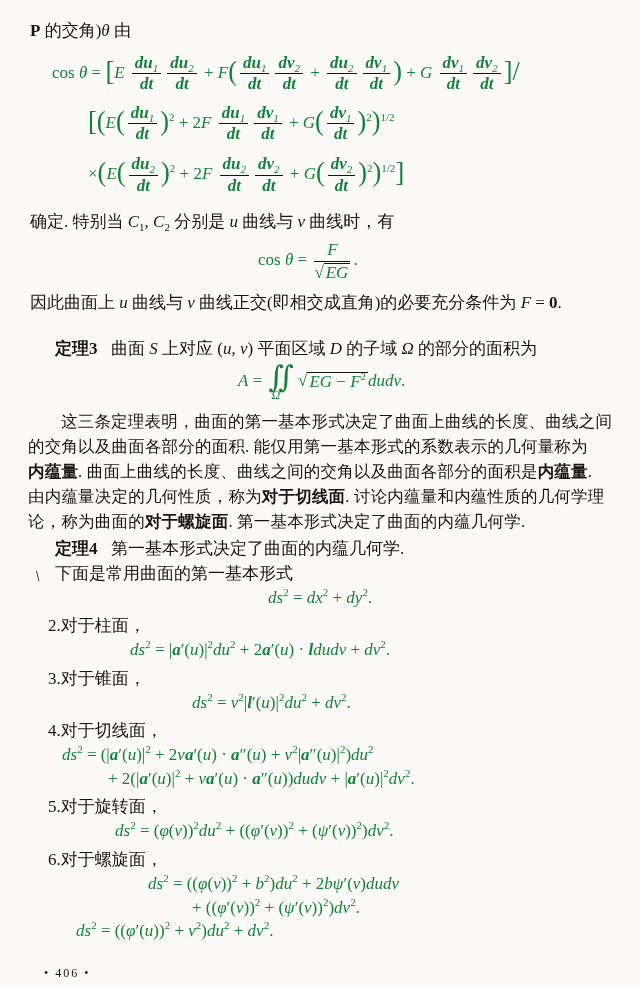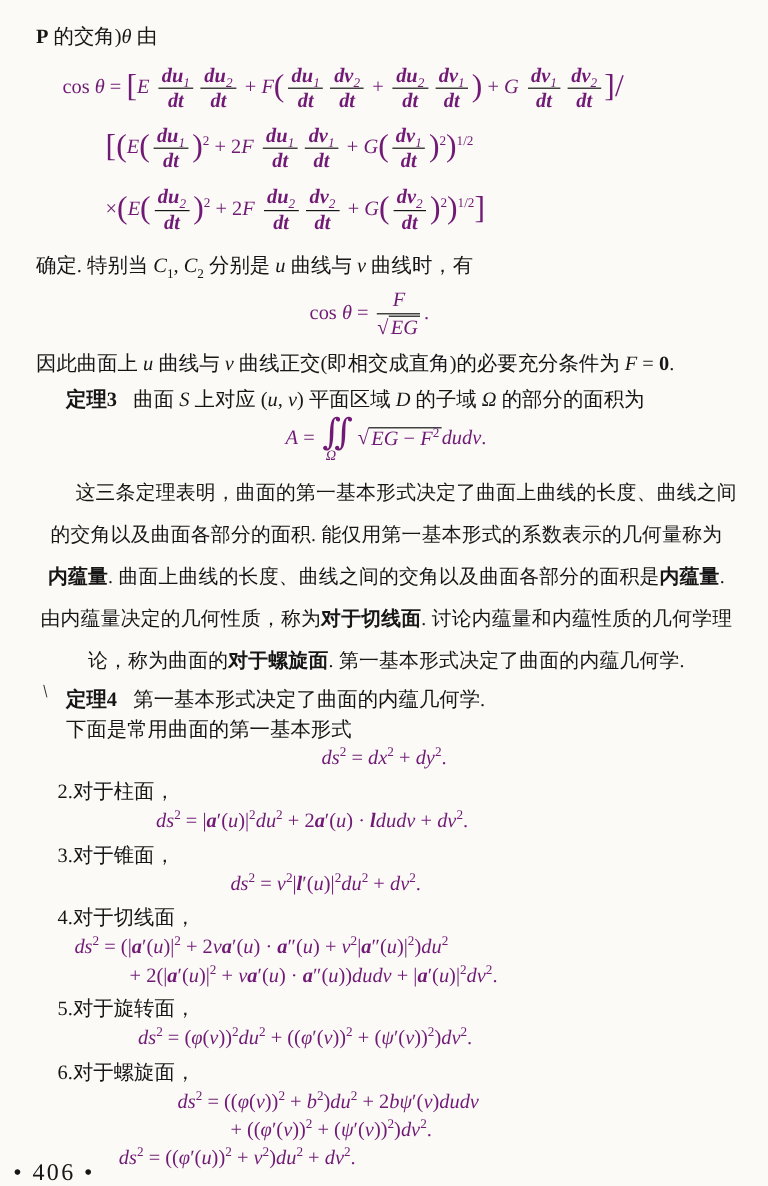--- a/index.html
+++ b/index.html
@@ -7,65 +7,65 @@
     width:640px;height:988px;
     background:#fbfaf6;
     overflow:hidden;
     font-family:"Liberation Serif","DejaVu Serif",serif;
     color:#161616;
     position:relative;
   }
   .page{position:relative;width:640px;height:988px;}
   
   .txt{font-size:17px;line-height:22px;white-space:nowrap;}
-  .para{font-size:16.5px;line-height:35px;width:588px;white-space:normal;
-        text-indent:2em;letter-spacing:0.2px;text-align:center;}
+  .para{font-size:16.5px;line-height:25px;width:588px;white-space:normal;
+        text-indent:2em;letter-spacing:0.2px;}
   .thm-label{font-weight:bold;margin-right:0.8em;}
   
-  .math{font-size:17px;line-height:1.25;white-space:nowrap;color:#701a75;}
+  .math{font-size:17px;line-height:1.25;white-space:nowrap;color:#15803d;}
   .math i{font-style:italic;}
   sup{font-size:11px;line-height:0;}
   sub{font-size:11px;line-height:0;}
   
   f{display:inline-block;vertical-align:middle;text-align:center;
     margin:0 3px;line-height:1.08;font-style:italic;}
   f n{display:block;border-bottom:1.3px solid #141414;padding:0 3px 1px;}
   f d{display:block;padding-top:1px;}
   
   g2{font-size:1.55em;font-style:normal;vertical-align:-0.1em;line-height:0;}
   
   ov{display:inline-block;border-top:1.3px solid #141414;padding:0 2px;line-height:1.1;text-align:right;}
   
   ii{display:inline-block;text-align:left;vertical-align:middle;margin:0 4px 0 2px;}
   ii iit{display:block;font-size:30px;line-height:26px;}
   ii iib{display:block;font-size:12px;line-height:11px;padding-left:3px;font-style:italic;}
   .pen-mark{position:absolute;left:34px;top:548px;color:#2a2a2a;font-size:13px;
             transform:rotate(8deg);}
-  .page-num{position:absolute;left:11px;top:946px;font-size:20px;letter-spacing:2px;}
+  .page-num{position:absolute;left:44px;top:946px;font-size:12px;letter-spacing:2px;}
 </style>
 </head>
 <body>
 
 <div class="page">
 
   <div class="txt" style="margin:20px 0 0 30px"><b>P</b> 的交角)<i>θ</i> 由</div>
 
   <div class="math" style="margin:12px 0 0 52px">cos <i>θ</i> = <g2>[</g2><i>E</i> <f><n><b>du</b><sub>1</sub></n><d><b>dt</b></d></f><f><n><b>du</b><sub>2</sub></n><d><b>dt</b></d></f> + <i>F</i><g2>(</g2><f><n><b>du</b><sub>1</sub></n><d><b>dt</b></d></f><f><n><b>dv</b><sub>2</sub></n><d><b>dt</b></d></f> + <f><n><b>du</b><sub>2</sub></n><d><b>dt</b></d></f><f><n><b>dv</b><sub>1</sub></n><d><b>dt</b></d></f><g2>)</g2> + <i>G</i> <f><n><b>dv</b><sub>1</sub></n><d><b>dt</b></d></f><f><n><b>dv</b><sub>2</sub></n><d><b>dt</b></d></f><g2>]</g2><g2>/</g2></div>
 
   <div class="math" style="margin:10px 0 0 88px"><g2>[</g2><g2>(</g2><i>E</i><g2>(</g2><f><n><b>du</b><sub>1</sub></n><d><b>dt</b></d></f><g2>)</g2><sup>2</sup> + 2<i>F</i> <f><n><b>du</b><sub>1</sub></n><d><b>dt</b></d></f><f><n><b>dv</b><sub>1</sub></n><d><b>dt</b></d></f> + <i>G</i><g2>(</g2><f><n><b>dv</b><sub>1</sub></n><d><b>dt</b></d></f><g2>)</g2><sup>2</sup><g2>)</g2><sup>1/2</sup></div>
 
   <div class="math" style="margin:12px 0 0 88px">×<g2>(</g2><i>E</i><g2>(</g2><f><n><b>du</b><sub>2</sub></n><d><b>dt</b></d></f><g2>)</g2><sup>2</sup> + 2<i>F</i> <f><n><b>du</b><sub>2</sub></n><d><b>dt</b></d></f><f><n><b>dv</b><sub>2</sub></n><d><b>dt</b></d></f> + <i>G</i><g2>(</g2><f><n><b>dv</b><sub>2</sub></n><d><b>dt</b></d></f><g2>)</g2><sup>2</sup><g2>)</g2><sup>1/2</sup><g2>]</g2></div>
 
   <div class="txt" style="margin:16px 0 0 30px">确定. 特别当 <i>C</i><sub>1</sub>, <i>C</i><sub>2</sub> 分别是 <i>u</i> 曲线与 <i>v</i> 曲线时，有</div>
 
   <div class="math" style="margin:8px 0 0 258px">cos <i>θ</i> = <f><n><i>F</i></n><d>√<ov><i>EG</i></ov></d></f>.</div>
 
   <div class="txt" style="margin:10px 0 0 30px">因此曲面上 <i>u</i> 曲线与 <i>v</i> 曲线正交(即相交成直角)的必要充分条件为 <i>F</i> = <b>0</b>.</div>
 
-  <div class="txt" style="margin:8px 0 0 55px"><span class="thm-label">定理3</span><span>曲面 <i>S</i> 上对应 (<i>u</i>, <i>v</i>) 平面区域 <i>D</i> 的子域 <i>Ω</i> 的部分的面积为</span></div>
+  <div class="txt" style="margin:24px 0 0 55px"><span class="thm-label">定理3</span><span>曲面 <i>S</i> 上对应 (<i>u</i>, <i>v</i>) 平面区域 <i>D</i> 的子域 <i>Ω</i> 的部分的面积为</span></div>
 
   <div class="math" style="margin:4px 0 0 238px"><i>A</i> = <ii><iit>∬</iit><iib>Ω</iib></ii>√<ov><i>EG</i> − <i>F</i><sup>2</sup></ov><i>dudv</i>.</div>
 
   <div class="para" style="margin:8px 0 0 28px">这三条定理表明，曲面的第一基本形式决定了曲面上曲线的长度、曲线之间<br>的交角以及曲面各部分的面积. 能仅用第一基本形式的系数表示的几何量称为<br><b>内蕴量</b>. 曲面上曲线的长度、曲线之间的交角以及曲面各部分的面积是<b>内蕴量</b>.<br>由内蕴量决定的几何性质，称为<b>对于切线面</b>. 讨论内蕴量和内蕴性质的几何学理<br>论，称为曲面的<b>对于螺旋面</b>. 第一基本形式决定了曲面的内蕴几何学.</div>
 
   <div class="txt" style="margin:4px 0 0 55px"><span class="thm-label">定理4</span><span>第一基本形式决定了曲面的内蕴几何学.</span></div>
 
   <div class="txt" style="margin:3px 0 0 55px">下面是常用曲面的第一基本形式</div>
 
   <span class="pen-mark">∖</span>
@@ -82,17 +82,17 @@
   <div class="math" style="margin:2px 0 0 62px"><i>ds</i><sup>2</sup> = (|<b><i>a</i></b>′(<i>u</i>)|<sup>2</sup> + 2<i>v</i><b><i>a</i></b>′(<i>u</i>) · <b><i>a</i></b>″(<i>u</i>) + <i>v</i><sup>2</sup>|<b><i>a</i></b>″(<i>u</i>)|<sup>2</sup>)<i>du</i><sup>2</sup></div>
   <div class="math" style="margin:3px 0 0 108px">+ 2(|<b><i>a</i></b>′(<i>u</i>)|<sup>2</sup> + <i>v</i><b><i>a</i></b>′(<i>u</i>) · <b><i>a</i></b>″(<i>u</i>))<i>dudv</i> + |<b><i>a</i></b>′(<i>u</i>)|<sup>2</sup><i>dv</i><sup>2</sup>.</div>
 
   <div class="txt" style="margin:7px 0 0 48px">5.对于旋转面，</div>
   <div class="math" style="margin:2px 0 0 115px"><i>ds</i><sup>2</sup> = (<i>φ</i>(<i>v</i>))<sup>2</sup><i>du</i><sup>2</sup> + ((<i>φ</i>′(<i>v</i>))<sup>2</sup> + (<i>ψ</i>′(<i>v</i>))<sup>2</sup>)<i>dv</i><sup>2</sup>.</div>
 
   <div class="txt" style="margin:7px 0 0 48px">6.对于螺旋面，</div>
   <div class="math" style="margin:2px 0 0 148px"><i>ds</i><sup>2</sup> = ((<i>φ</i>(<i>v</i>))<sup>2</sup> + <i>b</i><sup>2</sup>)<i>du</i><sup>2</sup> + 2<i>b</i><i>ψ</i>′(<i>v</i>)<i>dudv</i></div>
   <div class="math" style="margin:3px 0 0 192px">+ ((<i>φ</i>′(<i>v</i>))<sup>2</sup> + (<i>ψ</i>′(<i>v</i>))<sup>2</sup>)<i>dv</i><sup>2</sup>.</div>
 
-  <div class="math" style="margin:2px 0 0 99px"><i>ds</i><sup>2</sup> = ((<i>φ</i>′(<i>u</i>))<sup>2</sup> + <i>v</i><sup>2</sup>)<i>du</i><sup>2</sup> + <i>dv</i><sup>2</sup>.</div>
+  <div class="math" style="margin:2px 0 0 76px"><i>ds</i><sup>2</sup> = ((<i>φ</i>′(<i>u</i>))<sup>2</sup> + <i>v</i><sup>2</sup>)<i>du</i><sup>2</sup> + <i>dv</i><sup>2</sup>.</div>
 
   <div class="page-num">• 406 •</div>
 
 </div>
 
 </body></html>

